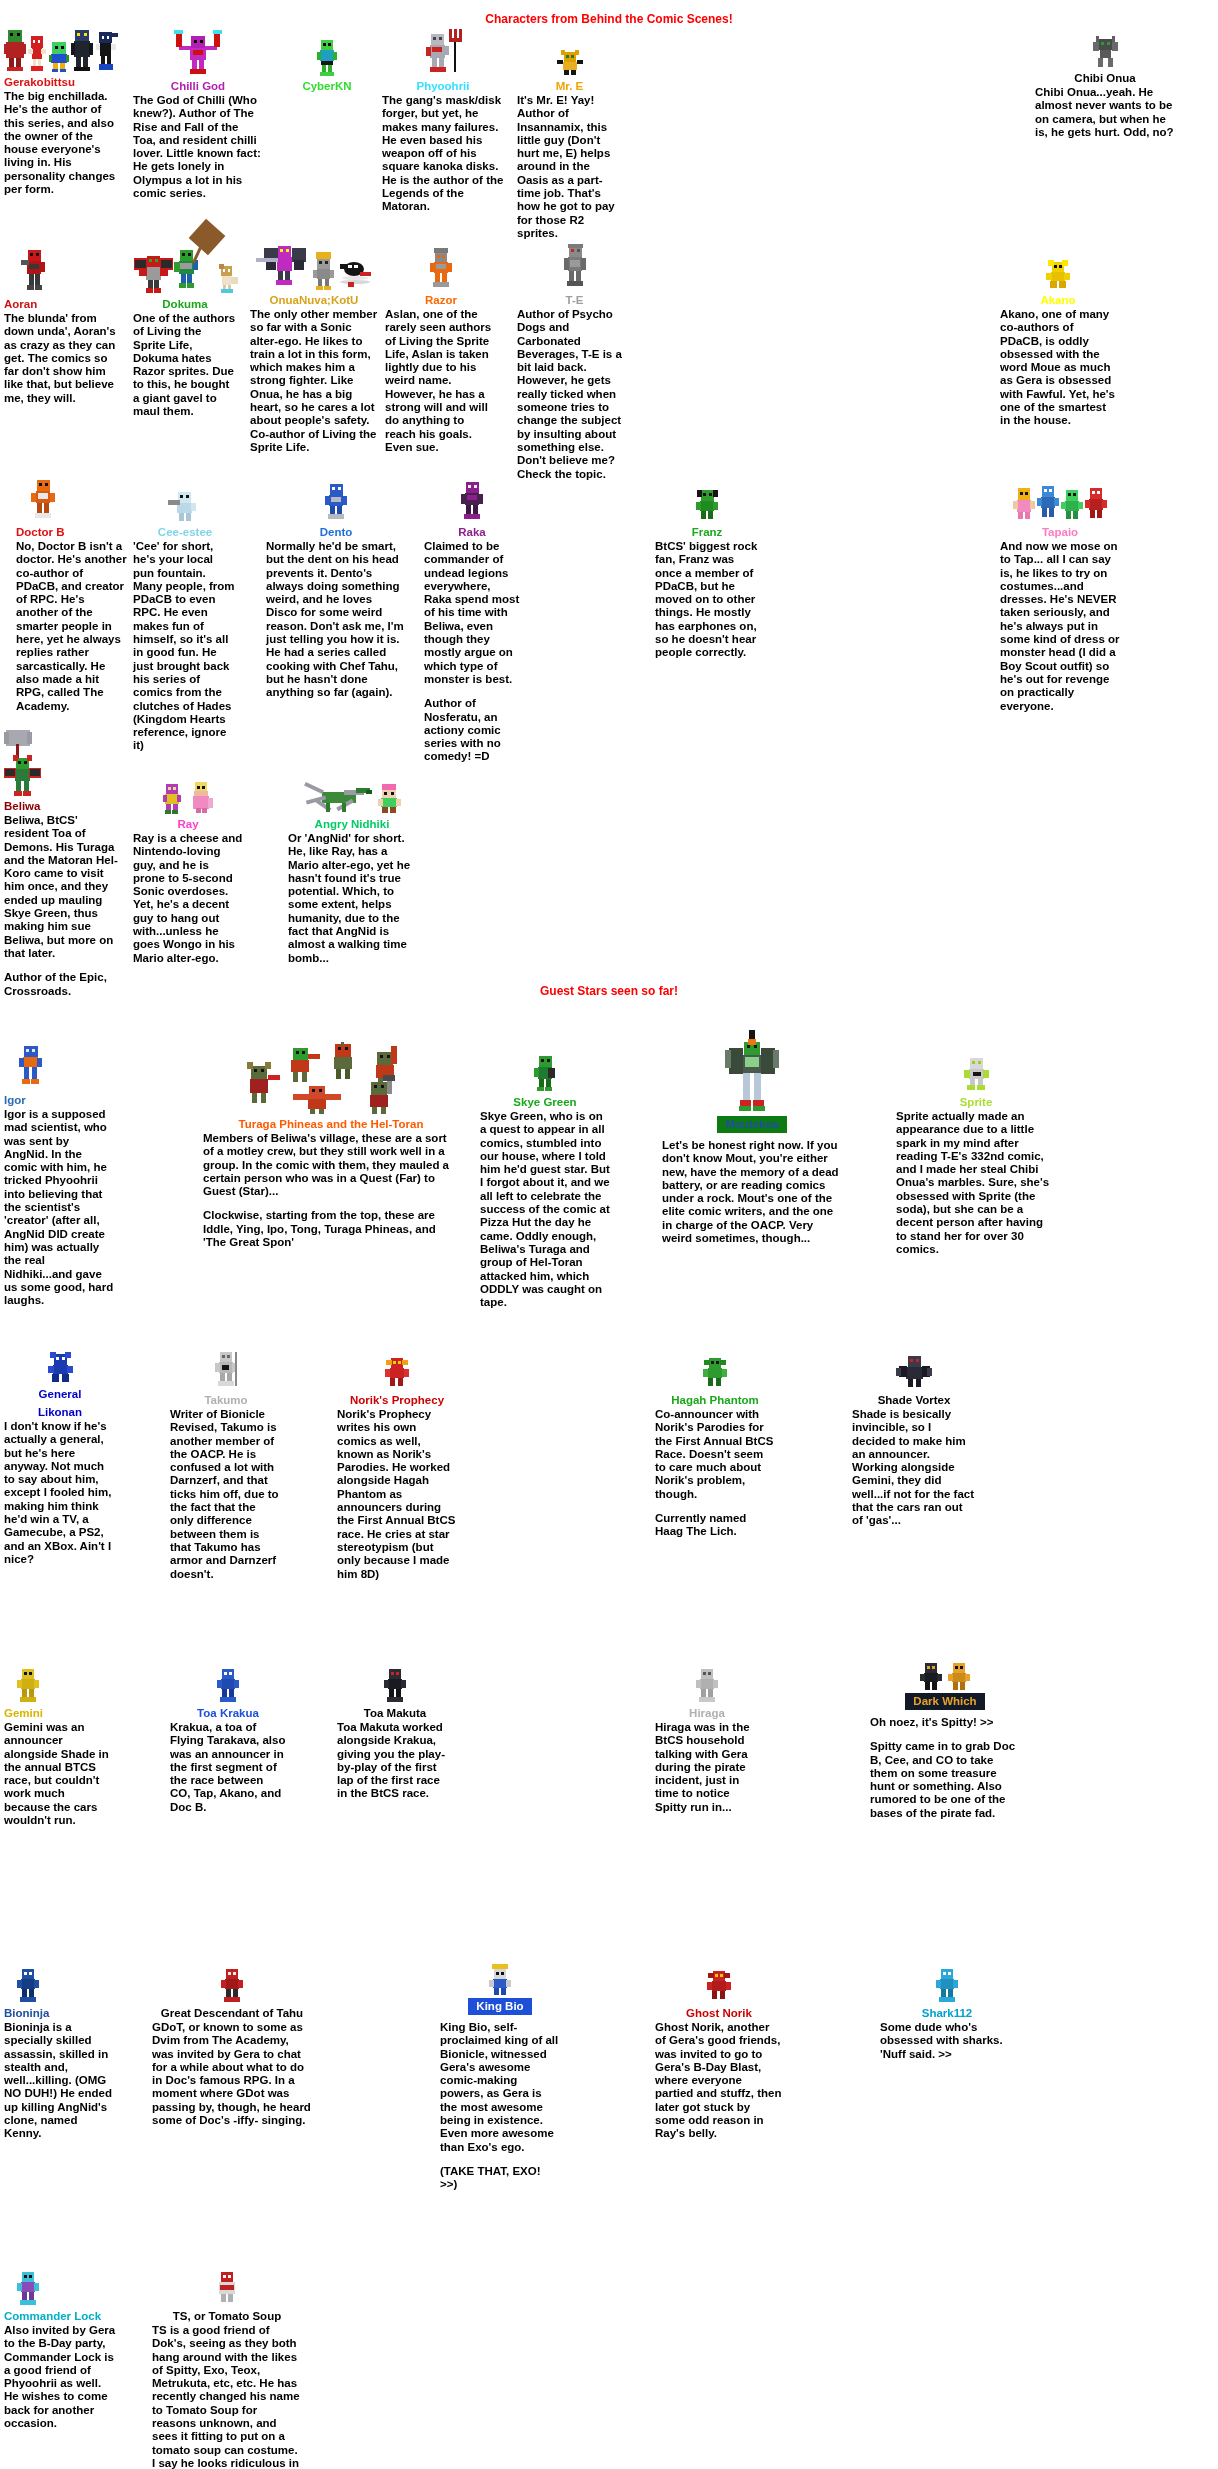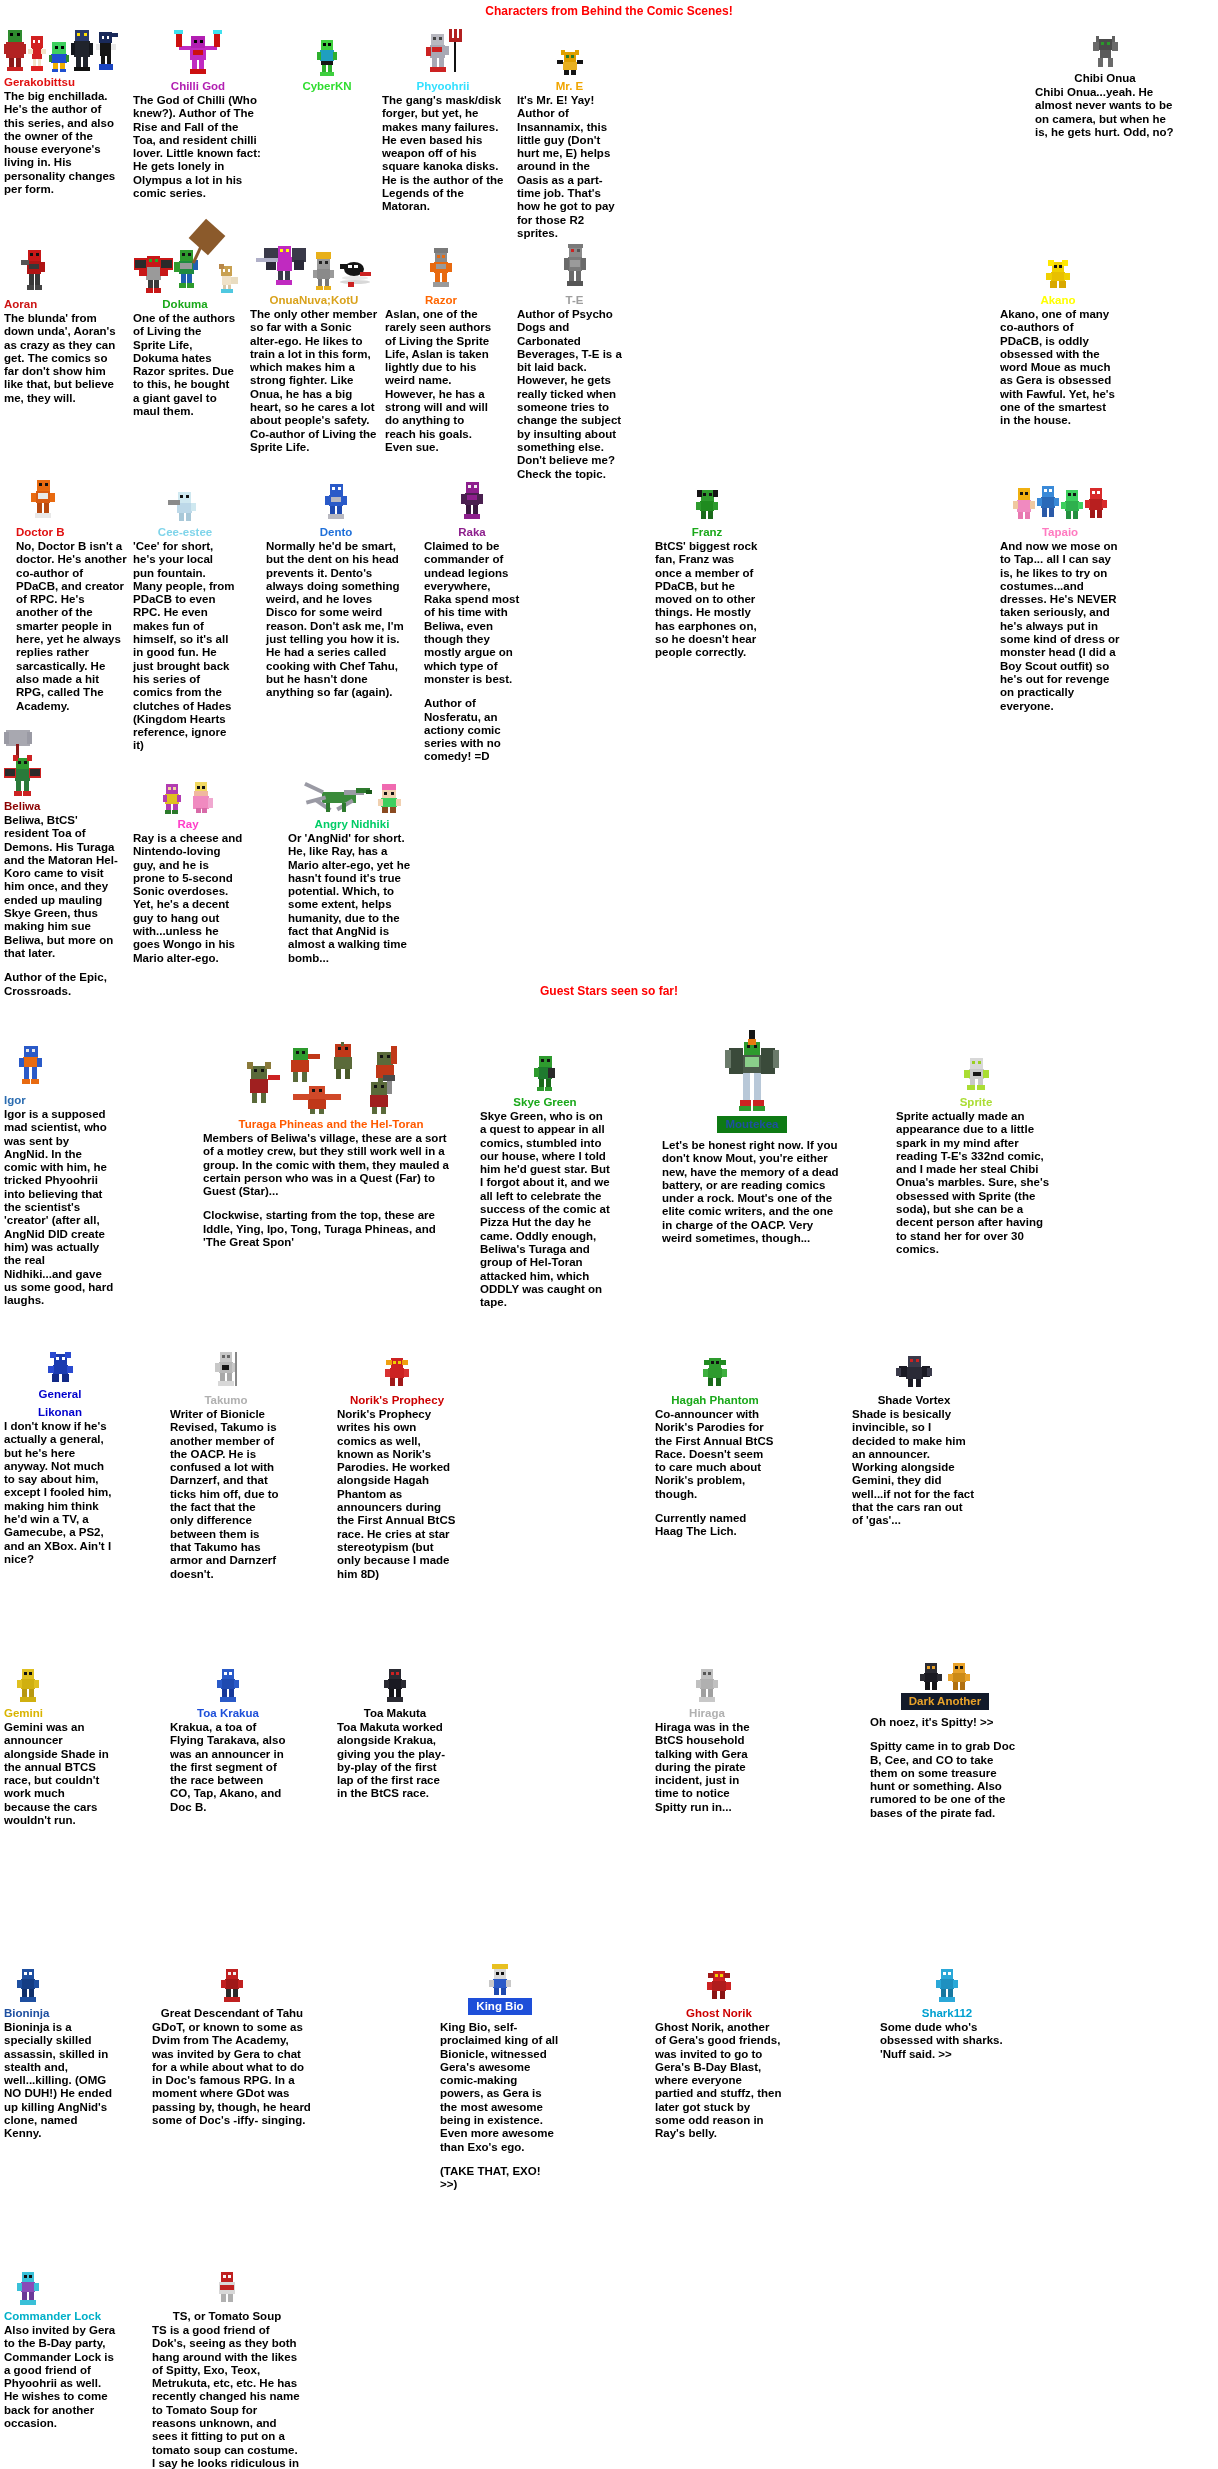--- a/index.html
+++ b/index.html
@@ -55,21 +55,21 @@
   .desc p{margin:0 0 11px 0;}
   .desc p:last-child{margin-bottom:0;}
   .fig{position:relative;display:inline-block;vertical-align:bottom;}
   .fig i{position:absolute;display:block;}
 </style>
 </head>
 <body>
 
 <div class="page">
 
-  <div class="section-title" style="top:4px;left:0;">Characters from Behind the Comic Scenes!</div>
+  <div class="section-title" style="top:12px;left:0;">Characters from Behind the Comic Scenes!</div>
 
   <div class="card" style="left:4px;top:28px;width:112px;">
     <div class="sprites" style="justify-content:flex-start;height:44px;align-items:flex-end;">
       <span class="fig" style="width:22px;height:42px;">
         <i style="left:4px;top:0;width:14px;height:12px;background:#2e8b2e;"></i>
         <i style="left:6px;top:3px;width:3px;height:3px;background:#000;"></i>
         <i style="left:13px;top:3px;width:3px;height:3px;background:#000;"></i>
         <i style="left:2px;top:12px;width:18px;height:16px;background:#b22222;"></i>
         <i style="left:0;top:14px;width:4px;height:10px;background:#b22222;"></i>
         <i style="left:18px;top:14px;width:4px;height:10px;background:#b22222;"></i>
@@ -1122,21 +1122,21 @@
         <i style="left:7px;top:3px;width:3px;height:3px;background:#111;"></i>
         <i style="left:12px;top:3px;width:3px;height:3px;background:#111;"></i>
         <i style="left:4px;top:10px;width:14px;height:9px;background:#cc8a18;"></i>
         <i style="left:0;top:11px;width:5px;height:7px;background:#e8a22a;"></i>
         <i style="left:17px;top:11px;width:5px;height:7px;background:#e8a22a;"></i>
         <i style="left:5px;top:19px;width:5px;height:8px;background:#b07010;"></i>
         <i style="left:12px;top:19px;width:5px;height:8px;background:#b07010;"></i>
       </span>
     </div>
     <div class="cname-wrap">
-      <span class="cname badge" style="color:#e8a22a;background:#121a2a;">Dark Another</span>
+      <span class="cname badge" style="color:#e8a22a;background:#121a2a;">Dark Which</span>
     </div>
     <div class="desc" style="margin-top:5px;">
       <p>Oh noez, it's Spitty! &gt;&gt;</p>
       <p>Spitty came in to grab Doc B, Cee, and CO to take them on some treasure hunt or something. Also rumored to be one of the bases of the pirate fad.</p>
     </div>
   </div>
 
   <div class="card" style="left:4px;top:1965px;width:108px;">
     <div class="sprites" style="justify-content:flex-start;padding-left:12px;height:38px;">
       <span class="fig" style="width:24px;height:34px;">

